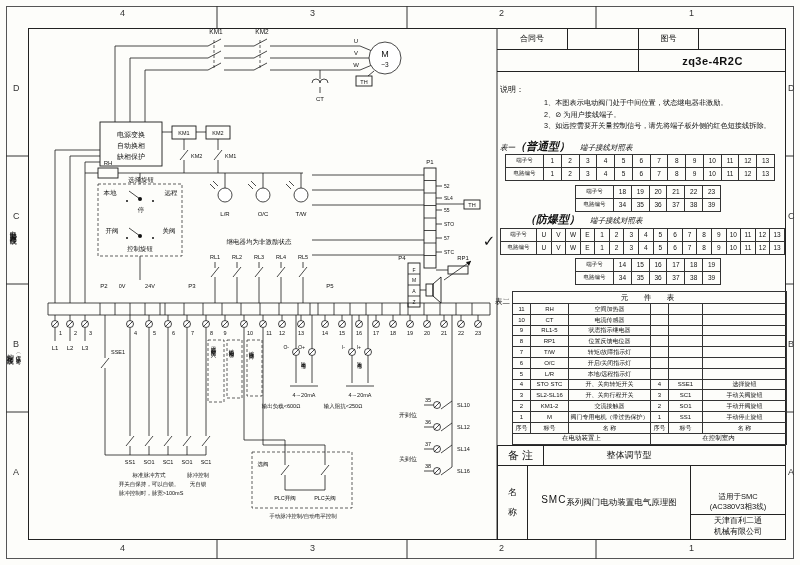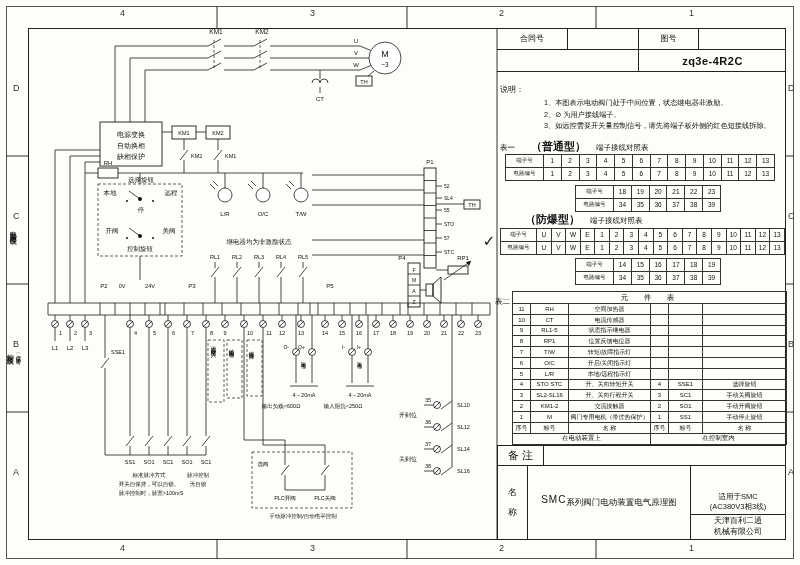--- a/index.html
+++ b/index.html
@@ -24,25 +24,25 @@
   .c-row:last-child{border-bottom:none;}
   .c-cell{display:flex;align-items:center;justify-content:center;border-right:1px solid #222;height:100%;}
   .c-cell:last-child{border-right:none;}
   .w1{width:71px;} .w2{width:71px;} .w3{width:60px;} .w4{flex:1;} .w5{width:142px;}
   .dno{flex:1;font-weight:bold;font-size:11px;letter-spacing:0.5px;}
   
   .notes{left:500px;top:76px;width:284px;}
   .notes-title{font-size:8px;margin-bottom:2px;margin-top:8px;}
   .note{font-size:7.2px;line-height:1.6;white-space:nowrap;margin-left:44px;}
   
-  .thead{display:flex;align-items:baseline;}
+  .thead{display:flex;align-items:baseline;font-style:italic;}
   .th1{left:497px;top:139px;width:289px;}
   .th2{left:497px;top:212px;width:289px;}
   .tag{font-size:7.5px;margin-left:3px;}
-  .big{font-size:11px;font-weight:bold;margin-left:16px;}
+  .big{font-size:11px;font-weight:bold;margin-left:0;}
   .th2 .big{margin-left:28px;}
   .sub{font-size:7.5px;margin-left:10px;}
   .t2tag{left:495px;top:297px;font-size:7.5px;}
   
   .grid{position:absolute;border-collapse:collapse;table-layout:fixed;}
   .grid td{border:0.5px solid #333;text-align:center;font-size:6.5px;height:13px;padding:0;line-height:1;}
   .grid td:first-child{font-size:5.5px;}
   #g1{left:505px;top:154px;width:270px;} #g1 td:first-child{width:38px;}
   #g1m{left:575px;top:185px;width:146px;} #g1m td:first-child{width:38px;}
   #g2{left:500px;top:228px;width:285px;} #g2 td:first-child{width:36px;}
@@ -675,20 +675,21 @@
     <tfoot>
         <tr>
       <td class="loc" colspan="3">在电动装置上</td>
       <td class="loc" colspan="3">在控制室内</td>
     </tr>
       </tfoot>
   </table>
 
   <div class="blk remark">
     <div class="remark-label">备 注</div>
+    <div class="remark-value">整体调节型</div>
   </div>
 
   <div class="blk tblock">
     <div class="tb-name">
       <div>名</div>
       <div>称</div>
     </div>
     <div class="tb-mid">
       <div class="tb-code">SMC</div>
       <div class="tb-desc">系列阀门电动装置电气原理图</div>

